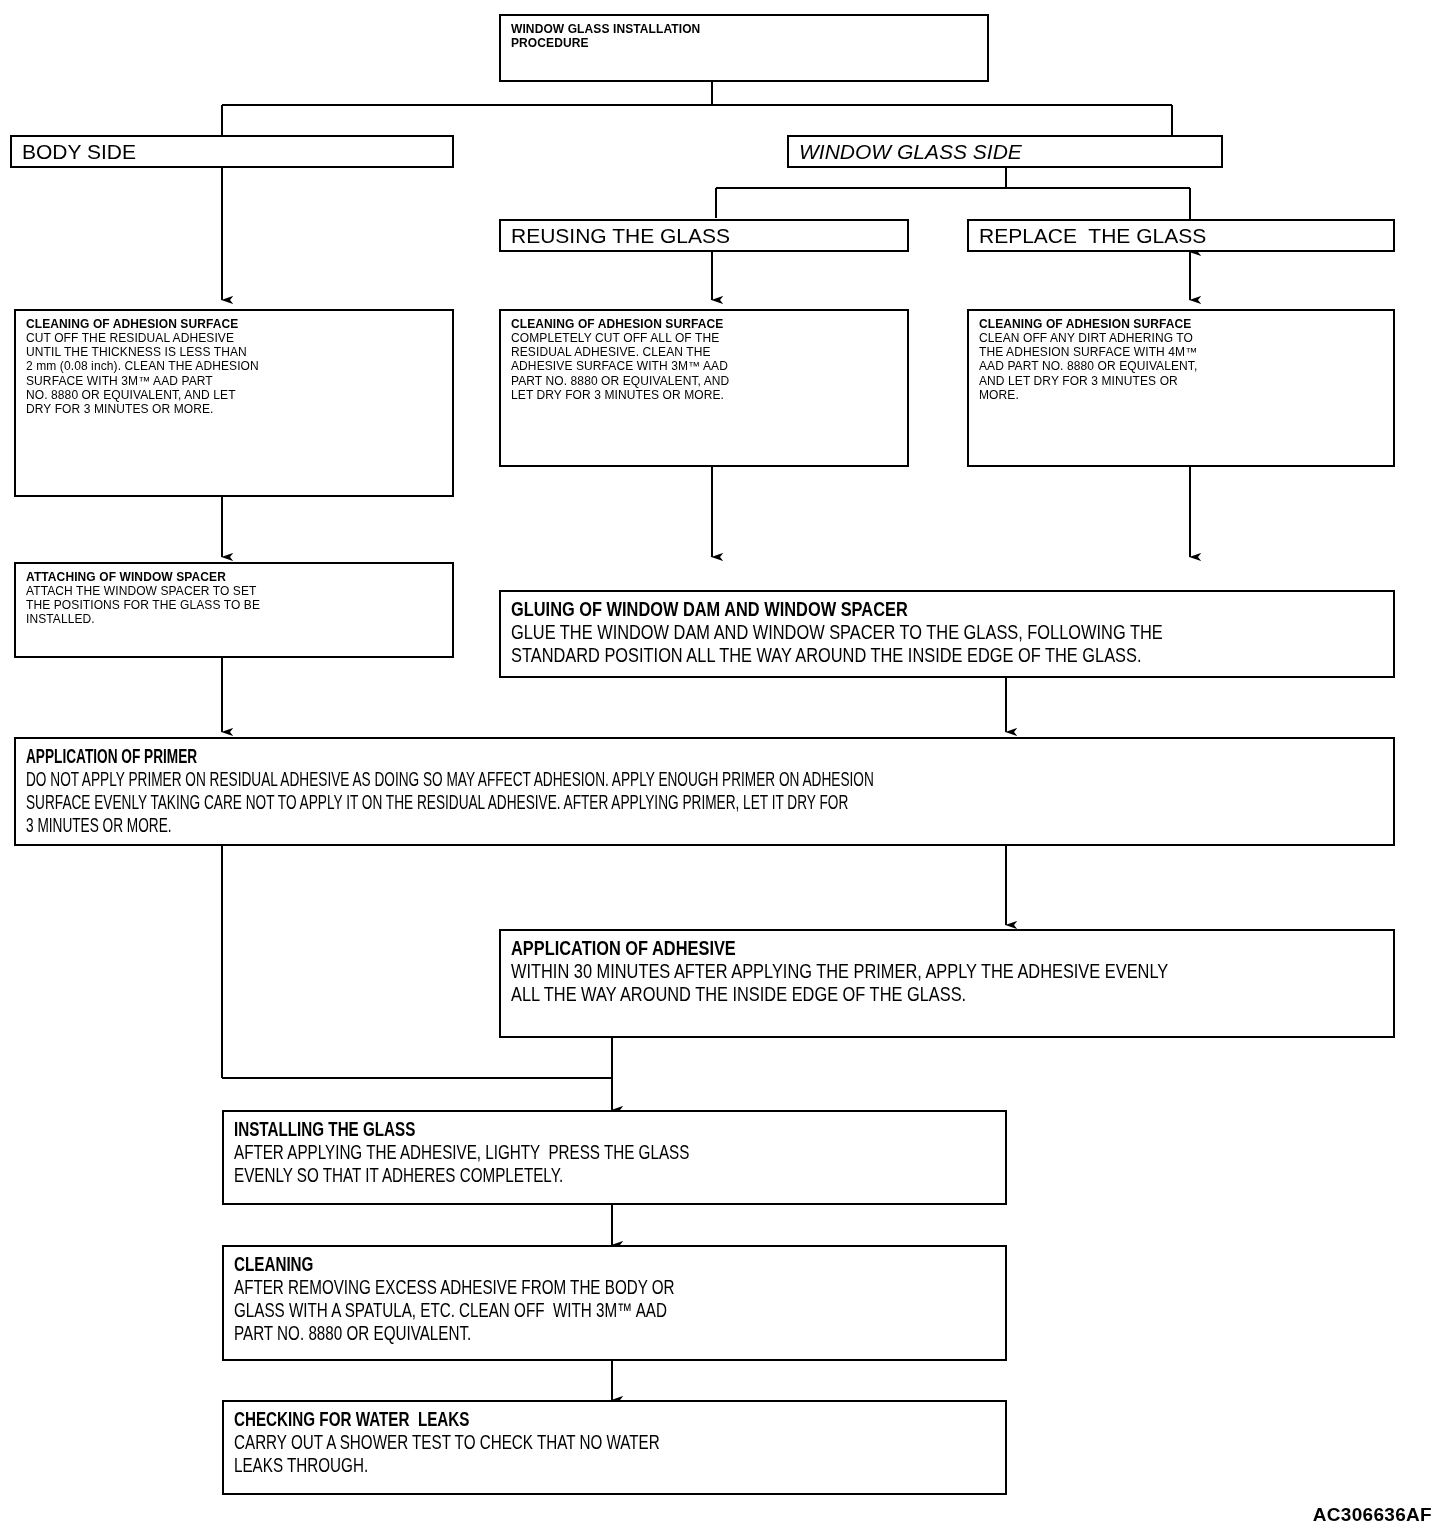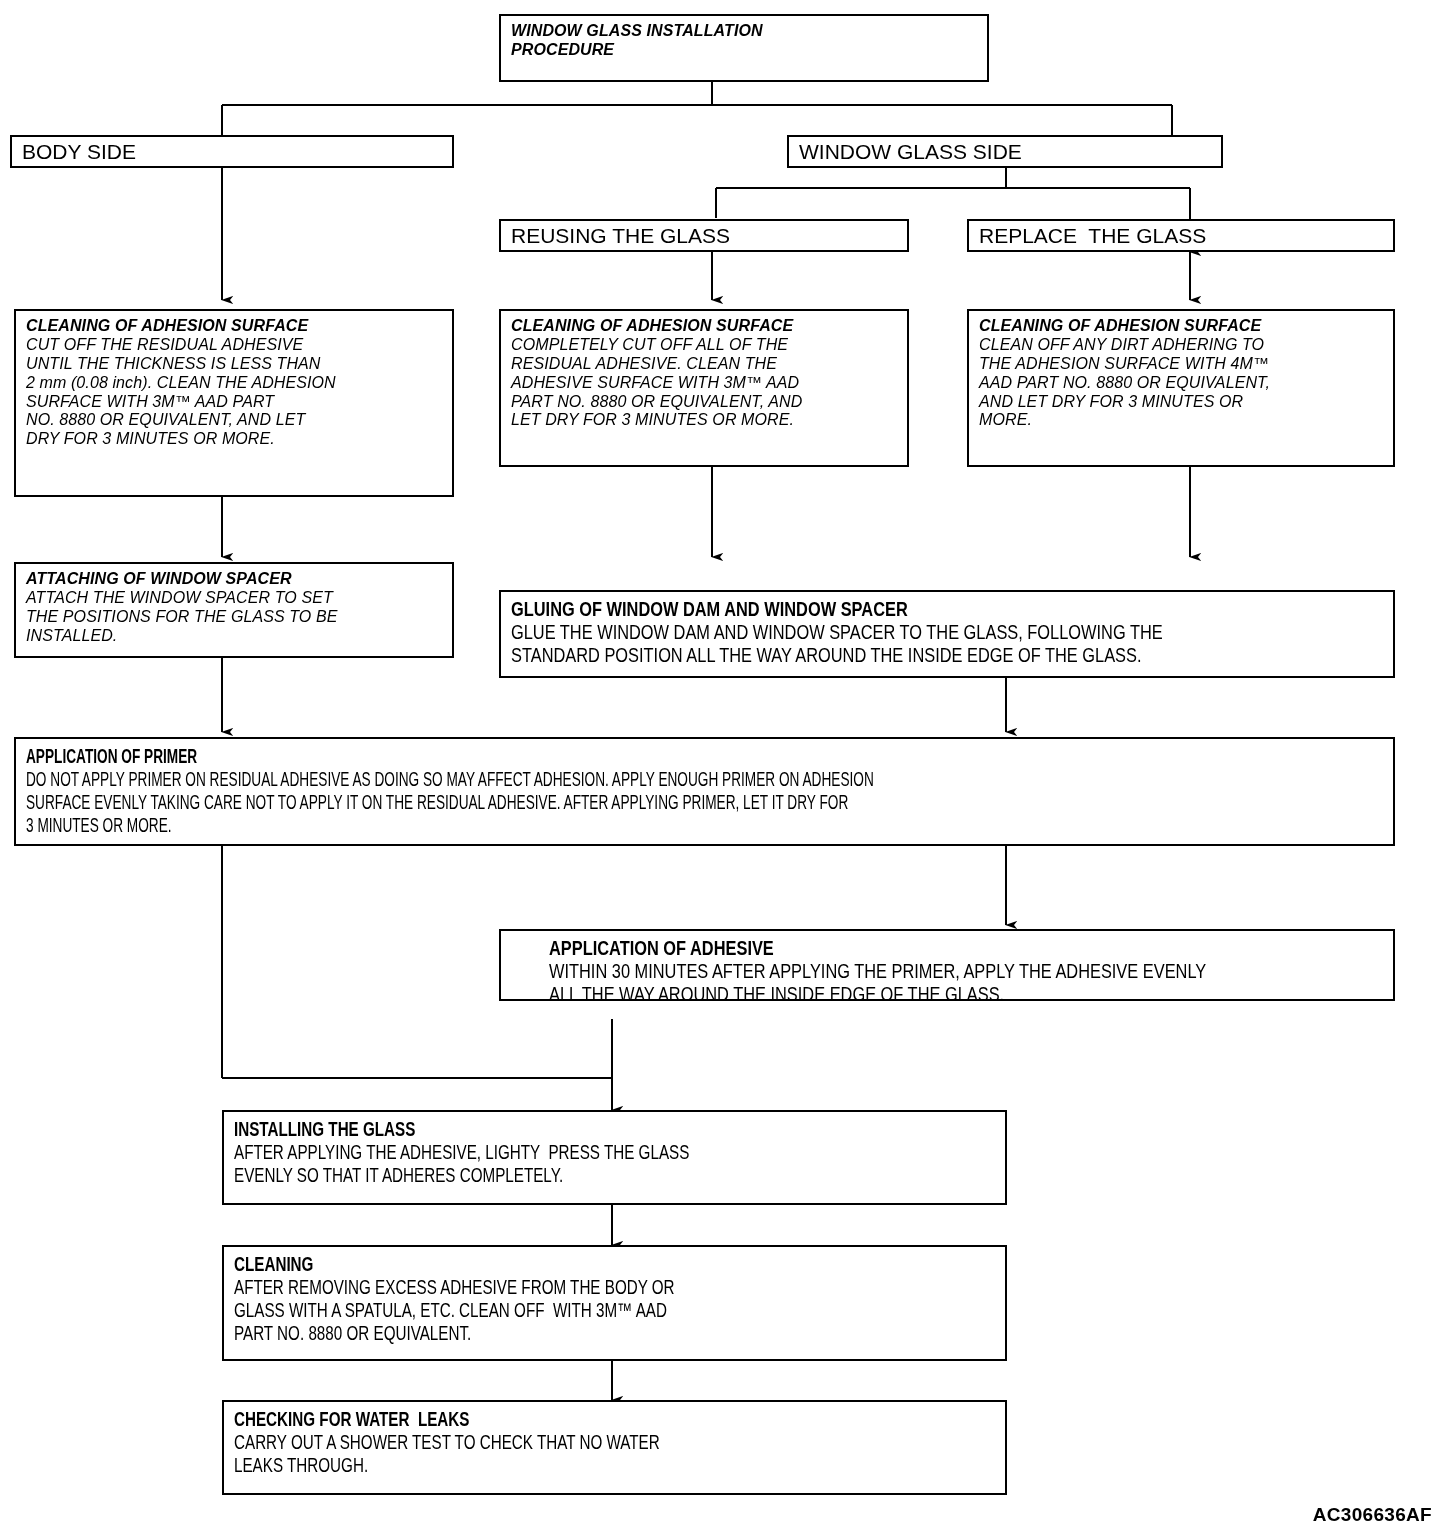--- a/index.html
+++ b/index.html
@@ -6,21 +6,21 @@
   body{width:1440px;height:1532px;position:relative;
        font-family:"Liberation Sans","DejaVu Sans",sans-serif;color:#000;}
   #canvas{position:absolute;left:0;top:0;width:1440px;height:1532px;}
   svg.lines{position:absolute;left:0;top:0;width:1440px;height:1532px;pointer-events:none;}
   .box{position:absolute;border:2px solid #000;background:#fff;box-sizing:border-box;
        overflow:hidden;}
   .box .pad{padding:6px 10px 4px 10px;}
   .ttl{font-weight:bold;line-height:1.18;white-space:pre;}
   .bdy{font-weight:normal;line-height:1.18;white-space:pre;}
   
-  .w-norm .ttl,.w-norm .bdy{font-size:16px;letter-spacing:0.1px;font-style:italic;}
+  .w-norm .ttl,.w-norm .bdy{font-size:12px;letter-spacing:0.1px;}
   
   .w-cond .ttl,.w-cond .bdy{font-size:19.5px;transform:scaleX(0.84);transform-origin:left top;width:119%;}
   
   .w-cond2 .ttl,.w-cond2 .bdy{font-size:19.5px;transform:scaleX(0.70);transform-origin:left top;width:143%;}
   .w-cond3 .ttl,.w-cond3 .bdy{font-size:19.5px;transform:scaleX(0.78);transform-origin:left top;width:128%;}
   .plain{position:absolute;border:2px solid #000;background:#fff;box-sizing:border-box;
          display:flex;align-items:center;text-align:center;}
   .plain span{font-size:21px;padding-left:10px;white-space:pre;}
   .code{position:absolute;right:8px;bottom:6px;font-size:19px;font-weight:bold;letter-spacing:0.3px;}
 </style>
@@ -81,21 +81,21 @@
     <div class="pad">
         <div class="ttl">WINDOW GLASS INSTALLATION
 PROCEDURE</div>
       </div>
   </div>
 
   <div class="plain" style="left:10px;top:135px;width:444px;height:33px;">
     <span>BODY SIDE</span>
   </div>
 
-  <div class="plain" style="left:787px;top:135px;width:436px;height:33px;">
+  <div class="plain" style="left:787px;top:135px;width:436px;height:33px;font-style:italic;">
     <span>WINDOW GLASS SIDE</span>
   </div>
 
   <div class="plain" style="left:499px;top:219px;width:410px;height:33px;">
     <span>REUSING THE GLASS</span>
   </div>
 
   <div class="plain" style="left:967px;top:219px;width:428px;height:33px;">
     <span>REPLACE  THE GLASS</span>
   </div>
@@ -153,21 +153,21 @@
 
   <div class="box w-cond2" style="left:14px;top:737px;width:1381px;height:109px;">
     <div class="pad">
       <div class="ttl">APPLICATION OF PRIMER</div>
       <div class="bdy">DO NOT APPLY PRIMER ON RESIDUAL ADHESIVE AS DOING SO MAY AFFECT ADHESION. APPLY ENOUGH PRIMER ON ADHESION
 SURFACE EVENLY TAKING CARE NOT TO APPLY IT ON THE RESIDUAL ADHESIVE. AFTER APPLYING PRIMER, LET IT DRY FOR
 3 MINUTES OR MORE.</div>
     </div>
   </div>
 
-  <div class="box w-cond" style="left:499px;top:929px;width:896px;height:72px;padding-left:38px;">
+  <div class="box w-cond" style="left:499px;top:929px;width:896px;height:109px;">
     <div class="pad">
       <div class="ttl">APPLICATION OF ADHESIVE</div>
       <div class="bdy">WITHIN 30 MINUTES AFTER APPLYING THE PRIMER, APPLY THE ADHESIVE EVENLY
 ALL THE WAY AROUND THE INSIDE EDGE OF THE GLASS.</div>
     </div>
   </div>
 
   <div class="box w-cond3" style="left:222px;top:1110px;width:785px;height:95px;">
     <div class="pad">
       <div class="ttl">INSTALLING THE GLASS</div>

